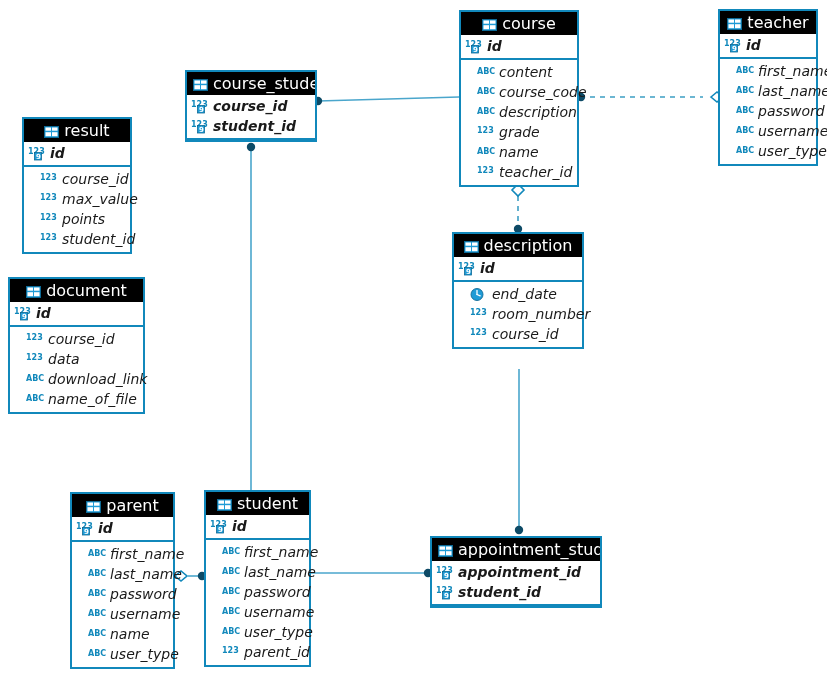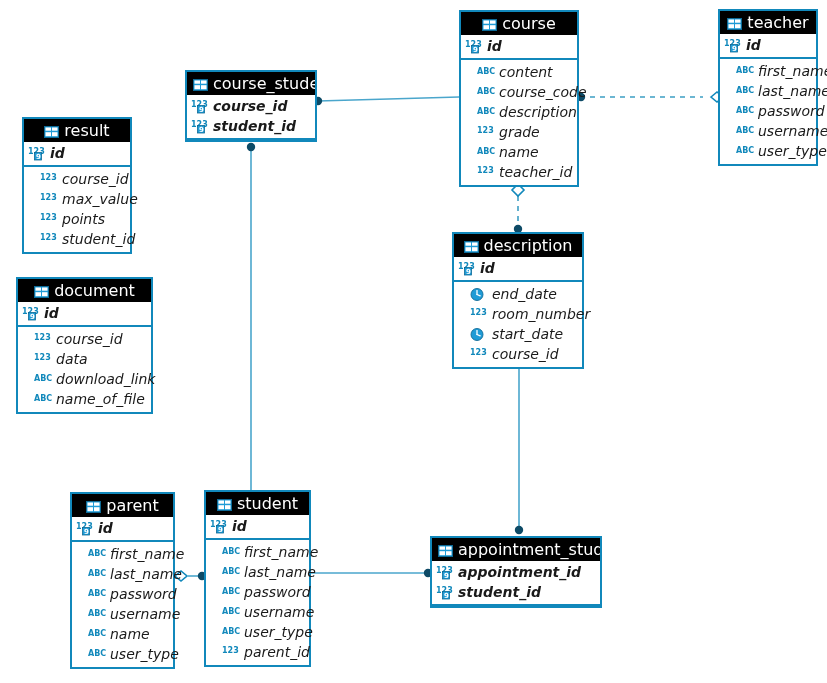--- a/index.html
+++ b/index.html
@@ -388,38 +388,28 @@
             <span class="type-icon">
               <svg width="18" height="15" viewBox="0 0 18 15">
                 <text x="0" y="8" font-family="DejaVu Sans, sans-serif" font-size="8" font-weight="bold" fill="#1188bb">123</text>
               </svg>
             </span>
             <span class="col-name">room_number</span>
           </div>
           <div class="col">
             <span class="type-icon">
               <svg width="18" height="15" viewBox="0 0 18 15">
-                <circle cx="7" cy="7.5" r="6" fill="#1f9bd6" stroke="#0d6a96" stroke-width="0.9"></circle>
-                <line x1="7" y1="7.5" x2="7" y2="3.6" stroke="#ffffff" stroke-width="1.3" stroke-linecap="round"></line>
-                <line x1="7" y1="7.5" x2="10.2" y2="8.8" stroke="#ffffff" stroke-width="1.3" stroke-linecap="round"></line>
-              </svg>
-            </span>
-            <span class="col-name">start_date</span>
-          </div>
-          <div class="col">
-            <span class="type-icon">
-              <svg width="18" height="15" viewBox="0 0 18 15">
                 <text x="0" y="8" font-family="DejaVu Sans, sans-serif" font-size="8" font-weight="bold" fill="#1188bb">123</text>
               </svg>
             </span>
             <span class="col-name">course_id</span>
           </div>
         </div>
       </div>
-      <div class="entity" style="left: 16px; top: 277px; width: 137px;">
+      <div class="entity" style="left: 8px; top: 277px; width: 137px;">
         <div class="entity-header"><span class="tbl-icon"><svg width="15" height="12" viewBox="0 0 15 12">
               <rect x="0.5" y="0.5" width="14" height="11" fill="#1f9bd6" stroke="#0d6a96"></rect>
               <rect x="1.5" y="1.5" width="5.5" height="3.2" fill="#ffffff"></rect>
               <rect x="8" y="1.5" width="5.5" height="3.2" fill="#ffffff"></rect>
               <rect x="1.5" y="6.2" width="5.5" height="4" fill="#ffffff"></rect>
               <rect x="8" y="6.2" width="5.5" height="4" fill="#ffffff"></rect>
             </svg></span><span class="entity-title">document</span></div>
         <div class="pk-section">
           <div class="col pk">
             <span class="type-icon">

